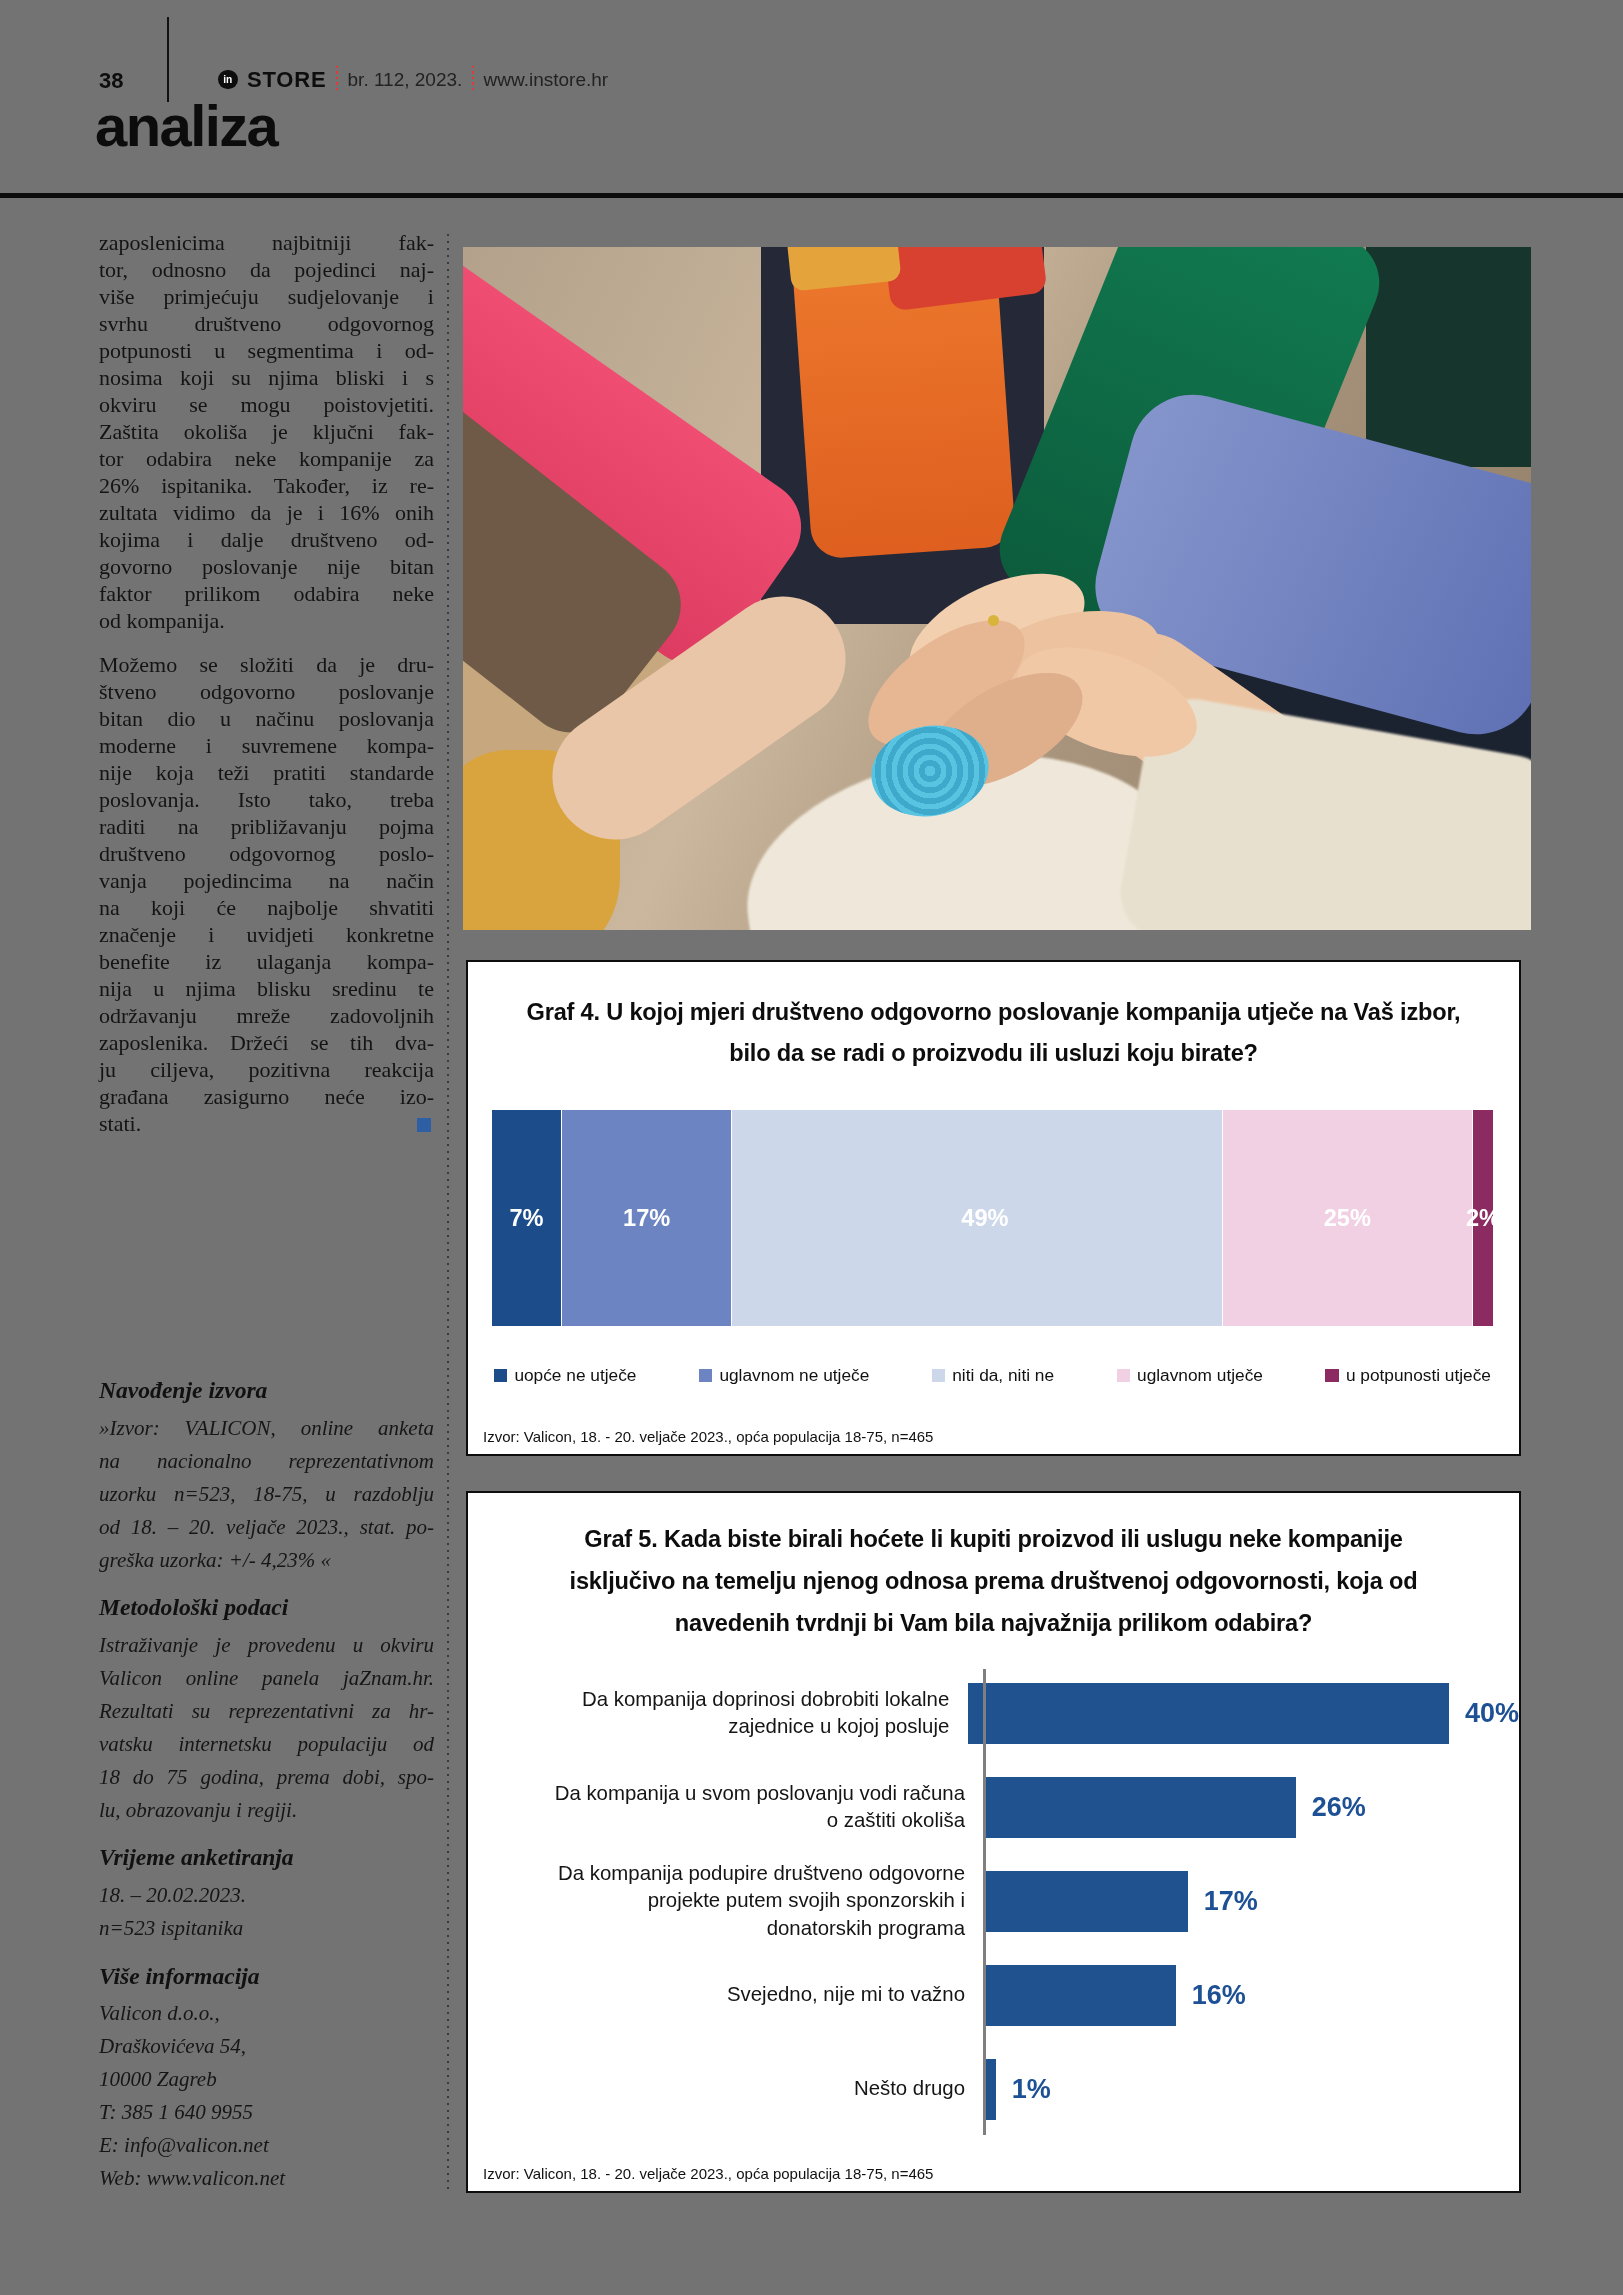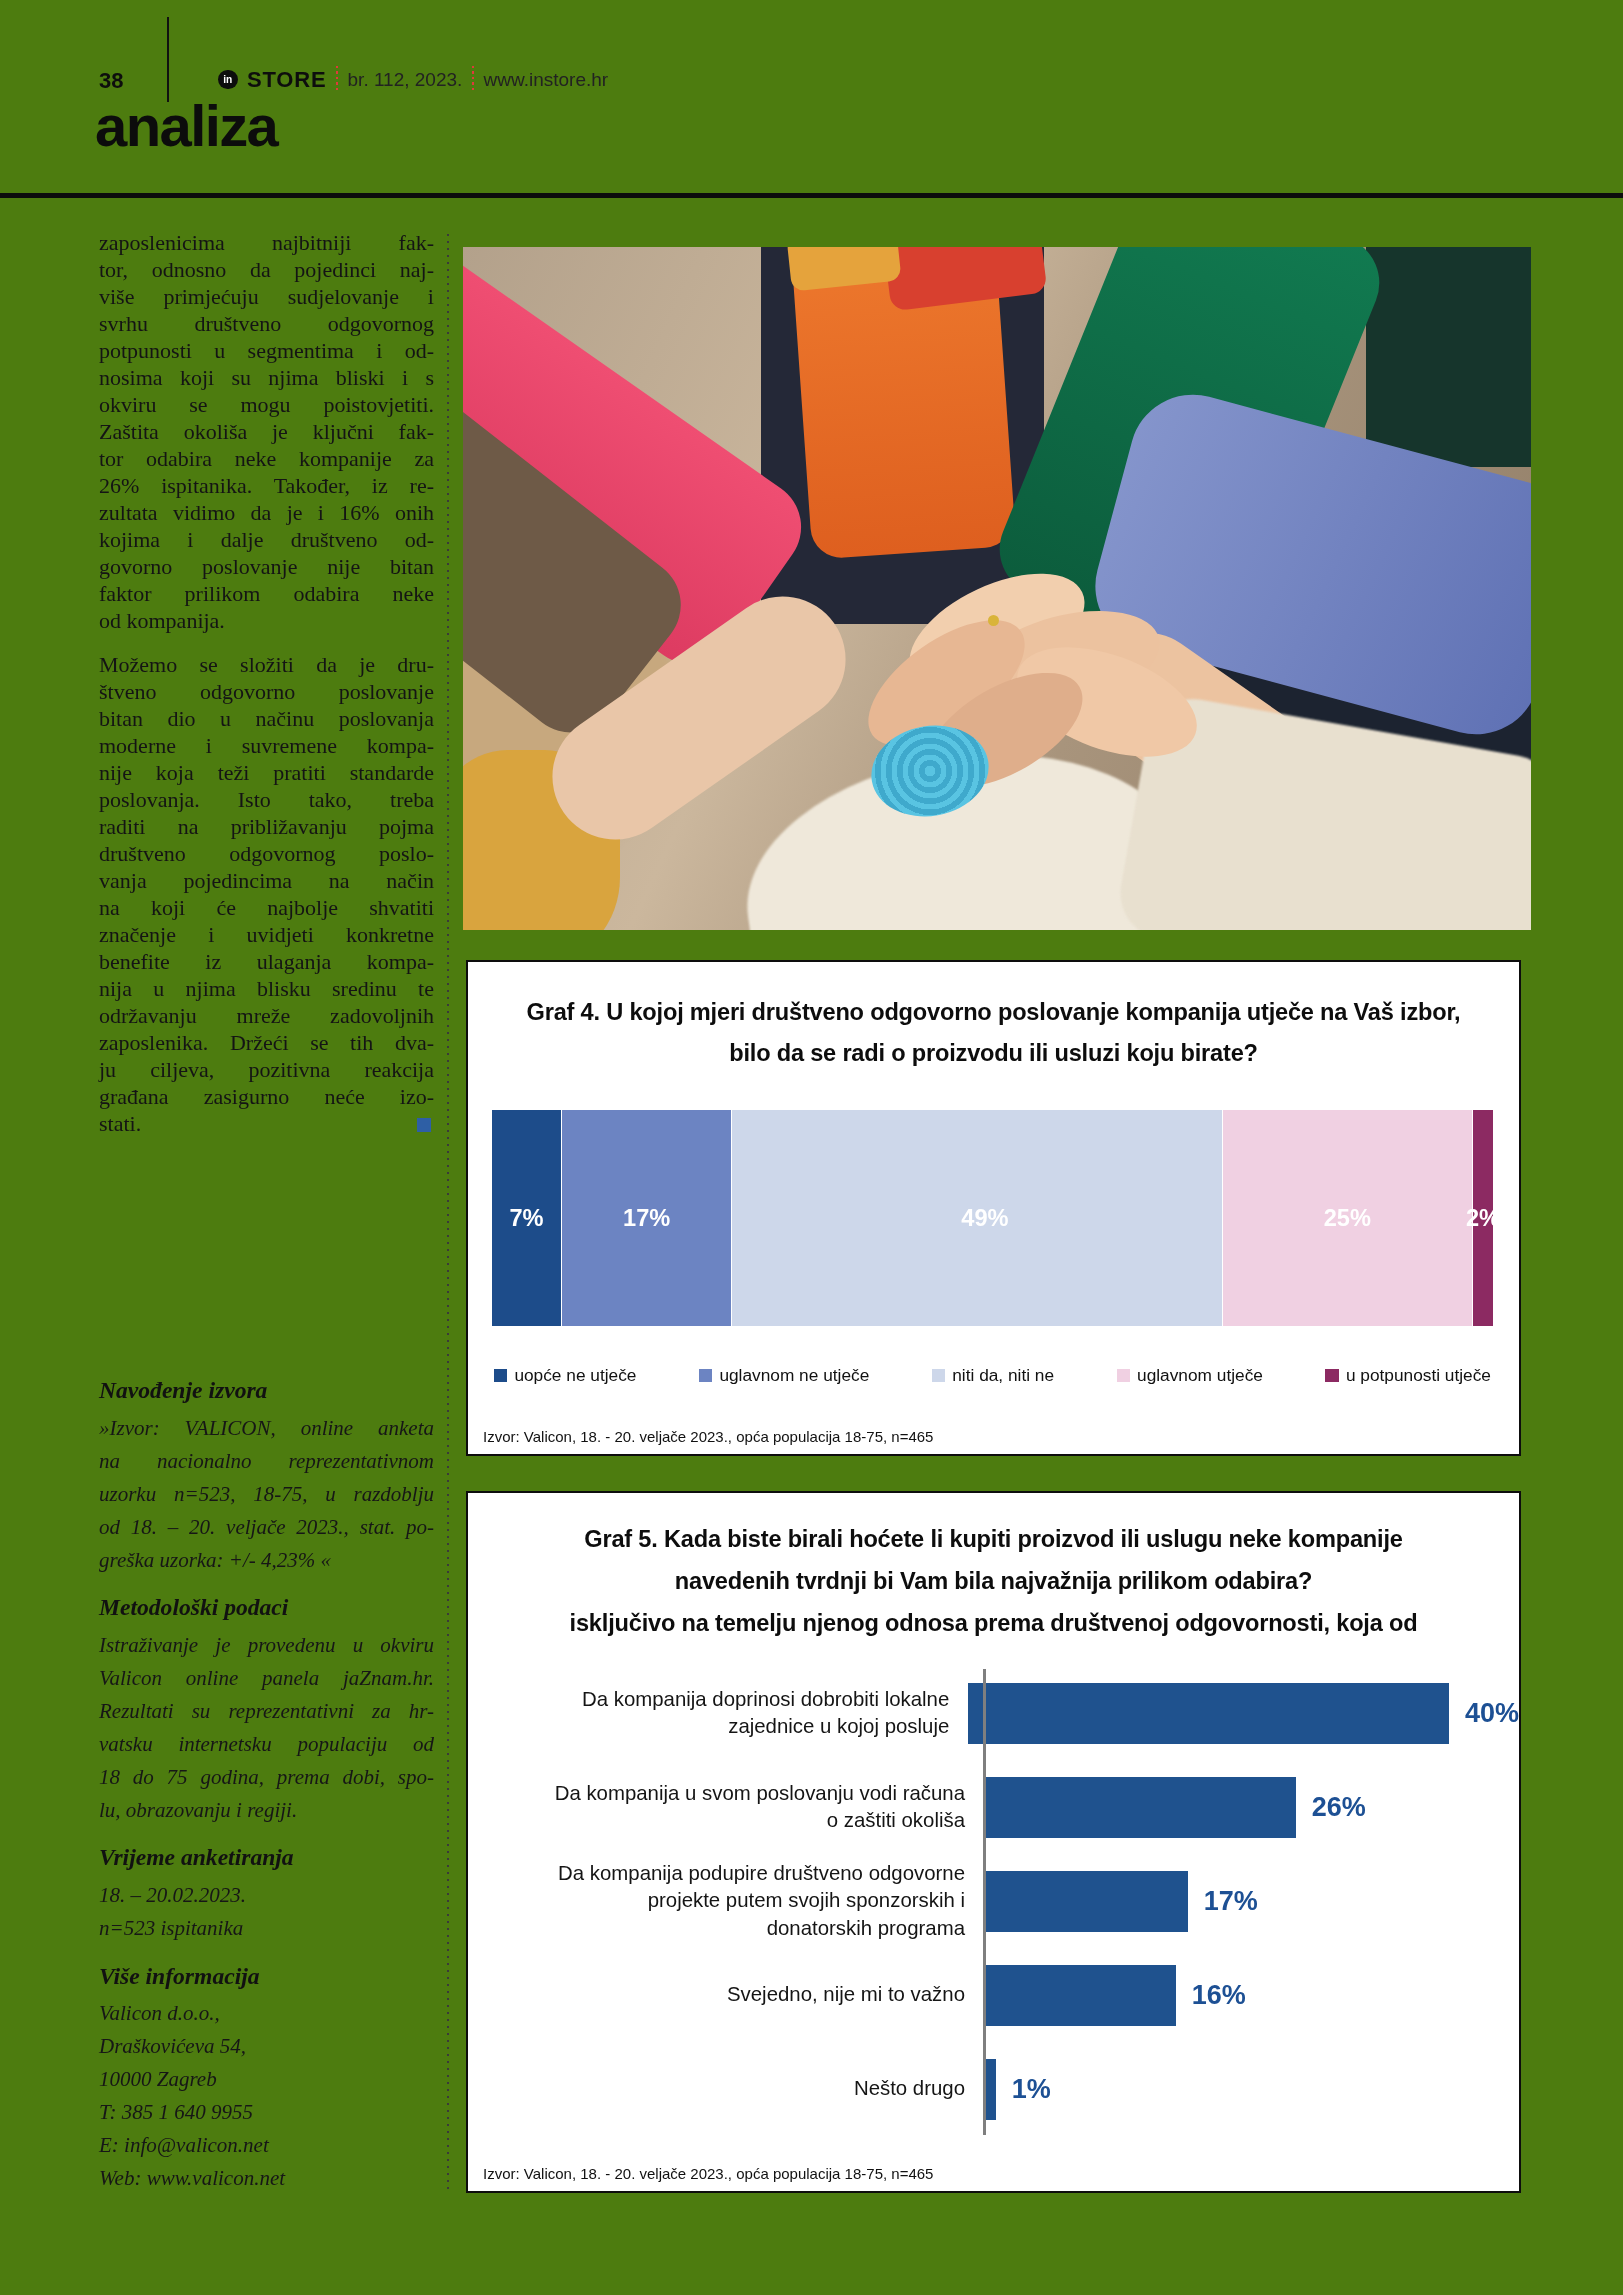--- a/index.html
+++ b/index.html
@@ -1,16 +1,16 @@
 <!DOCTYPE html>
 <html style="font-size:12.6px"><head>
 <meta charset="utf-8">
 <style>
   html,body{margin:0;padding:0;}
-  .page{position:relative;width:1623px;height:2295px;background:#4d7c0f;overflow:hidden;
+  .page{position:relative;width:1623px;height:2295px;background:#737373;overflow:hidden;
         font-family:"Liberation Serif",serif;color:#141414;}
   
   .hdr-num{position:absolute;left:99px;top:68px;font:bold 22px "Liberation Sans",sans-serif;color:#0d0d0d;}
   .hdr-vline{position:absolute;left:167px;top:17.3px;width:2.4px;height:85px;background:#111;}
   .hdr-row{position:absolute;left:218px;top:66px;display:flex;align-items:center;gap:9.4px;
            font-family:"Liberation Sans",sans-serif;}
   .logo-circle{width:19.6px;height:19.6px;border-radius:50%;background:#0d0d0d;color:#fff;
                display:flex;align-items:center;justify-content:center;
                font:bold 10.2px "Liberation Sans",sans-serif;}
   .brand{font:bold 22px "Liberation Sans",sans-serif;letter-spacing:0.8px;color:#0d0d0d;}
@@ -231,22 +231,22 @@
           <span class="lg-sq" style="background: rgb(140, 42, 98);"></span>
           <span class="lg-label">u potpunosti utječe</span>
         </div>
     </div>
     <div class="chart-source">Izvor: Valicon, 18. - 20. veljače 2023., opća populacija 18-75, n=465</div>
   </div>
 
   <div class="chartbox box5">
     <div class="ctitle">
         <div class="ln">Graf 5. Kada biste birali hoćete li kupiti proizvod ili uslugu neke kompanije</div>
+        <div class="ln">isključivo na temelju njenog odnosa prema društvenoj odgovornosti, koja od</div>
         <div class="ln">navedenih tvrdnji bi Vam bila najvažnija prilikom odabira?</div>
-        <div class="ln">isključivo na temelju njenog odnosa prema društvenoj odgovornosti, koja od</div>
       </div>
     <div class="g5chart">
       <div class="g5axis"></div>
       <div class="g5row">
         <div class="g5lab">
             <div class="ln">Da kompanija doprinosi dobrobiti lokalne</div>
             <div class="ln">zajednice u kojoj posluje</div>
           </div>
         <div class="g5bar" style="width: 481px; background: rgb(31, 82, 142);"></div>
         <div class="g5val" style="color: rgb(29, 80, 148);">40%</div>

